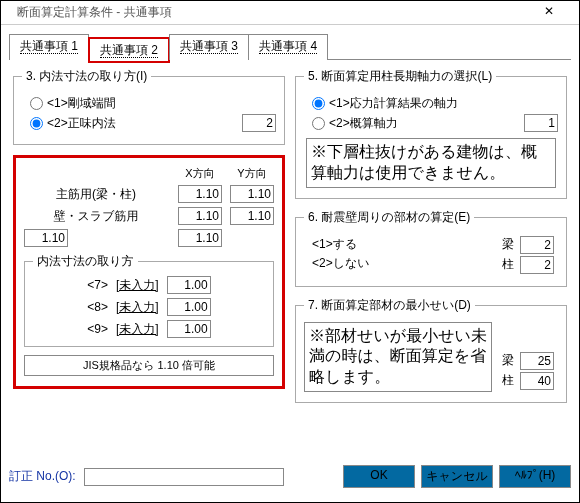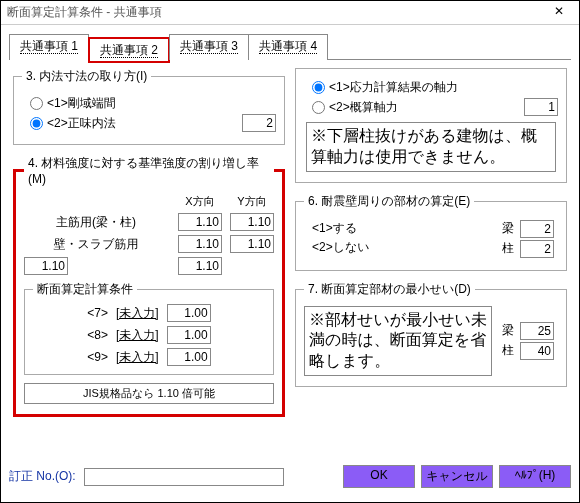--- a/index.html
+++ b/index.html
@@ -1,18 +1,18 @@
 <!DOCTYPE html>
 <html><head>
 <meta charset="utf-8">
 <style>
   * { box-sizing: border-box; margin: 0; padding: 0; }
   body { font-family: "MS UI Gothic", "Meiryo", sans-serif; font-size: 12px; background: #fff; }
   .window { width: 580px; height: 503px; border: 1px solid #000; background: #fff; position: relative; }
-  .titlebar { background: #fff; border-bottom: 1px solid #ccc; height: 24px; display: flex; align-items: center; padding: 0 6px; }
+  .titlebar { background: #fff; border-bottom: 1px solid #ccc; height: 24px; display: flex; align-items: center; padding: 0 16px; }
   .titlebar-text { color: #555; font-size: 12px; flex: 1; }
   .close-btn { width: 28px; height: 18px; text-align: center; cursor: pointer; }
   .content { padding: 6px 8px 0 8px; }
   .tabs { display: flex; border-bottom: 1px solid #888; margin-top: 2px; }
   .tab { padding: 3px 10px 2px 10px; border: 1px solid #888; border-bottom: none; margin-right: -1px; background: #fff; cursor: pointer; position: relative; top: 1px; }
   .tab.active { border: 2px solid #d40000; top: 4px; }
   .tab-underline { border-bottom: 1px dotted #000; font-size: 12px; }
   .panel { padding: 8px 4px; display: grid; grid-template-columns: 1fr 1fr; gap: 6px 10px; }
   .left-col, .right-col { display: flex; flex-direction: column; gap: 10px; }
   fieldset { border: 1px solid #aaa; padding: 8px 8px 10px 8px; font-size: 12px; position: relative; }
@@ -28,21 +28,21 @@
   .sub-fs { border: 1px solid #aaa; padding: 6px 8px 8px 8px; margin-top: 6px; }
   .sub-fs legend { padding: 0 4px; }
   .subgrid { display: grid; grid-template-columns: auto auto 44px; gap: 4px 8px; align-items: center; justify-content: center; }
   .jis-note { border: 1px solid #888; text-align: center; padding: 2px; margin-top: 8px; font-size: 11px; }
   .note-box { border: 1px solid #888; padding: 3px 4px; font-size: 16px; margin: 6px 2px 0 2px; line-height: 1.3; }
   .right-pair { display: flex; align-items: center; justify-content: flex-end; gap: 6px; margin: 2px 4px; }
   .highlight { border: 3px solid #d40000 !important; }
   .footer { position: absolute; bottom: 14px; left: 8px; right: 8px; display: flex; align-items: center; gap: 8px; }
   .footer-label { color: #1434a4; }
   .footer-input { border: 1px solid #888; width: 200px; height: 18px; padding: 1px 3px; }
-  .btn { border: 1px solid #888; background: #8b5cf6; padding: 2px 0; width: 72px; text-align: center; cursor: pointer; }
+  .btn { border: 1px solid #888; background: #0369a1; padding: 2px 0; width: 72px; text-align: center; cursor: pointer; }
   .footer-right { margin-left: auto; display: flex; gap: 6px; }
   input[type="radio"] { margin: 0; }
   .under { text-decoration: underline; }
 </style>
 </head>
 <body>
 
 <div class="window">
   <div class="titlebar">
     <span class="titlebar-text">断面算定計算条件 - 共通事項</span>
@@ -66,59 +66,59 @@
             <label>&lt;1&gt;剛域端間</label>
           </div>
           <div class="radio-row flexrow">
             <input type="radio" name="s3" checked="" style="">
             <label>&lt;2&gt;正味内法</label>
             <input class="val-input" value="2" style="">
           </div>
         </fieldset>
 
         <fieldset class="highlight">
-          <legend>4. 材料強度に対する基準強度の割り増し率(M)</legend>
           <div class="grid3">
             <span></span>
             <span class="hdr">X方向</span>
             <span class="hdr">Y方向</span>
 
             <span class="lbl">主筋用(梁・柱)</span>
             <input class="numcell" value="1.10" style="">
             <input class="numcell" value="1.10" style="">
 
             <span class="lbl">壁・スラブ筋用</span>
             <input class="numcell" value="1.10" style="">
             <input class="numcell" value="1.10" style="">
 
             <input class="numcell" value="1.10" style="">
             <input class="numcell" value="1.10" style="">
           </div>
 
           <fieldset class="sub-fs">
-            <legend>断面算定計算条件</legend>
+            <legend>内法寸法の取り方</legend>
             <div class="subgrid">
               <span>&lt;7&gt;</span>
               <span class="under">[未入力]</span>
               <input class="numcell" value="1.00" style="">
               <span>&lt;8&gt;</span>
               <span class="under">[未入力]</span>
               <input class="numcell" value="1.00" style="">
               <span>&lt;9&gt;</span>
               <span class="under">[未入力]</span>
               <input class="numcell" value="1.00" style="">
             </div>
           </fieldset>
           <div class="jis-note">JIS規格品なら 1.10 倍可能</div>
         </fieldset>
       </div>
 
       <div class="right-col">
 
         <fieldset>
+          <legend>5. 断面算定用柱長期軸力の選択(L)</legend>
           <div class="radio-row">
             <input type="radio" name="s5" checked="" style="">
             <label>&lt;1&gt;応力計算結果の軸力</label>
           </div>
           <div class="radio-row flexrow">
             <input type="radio" name="s5" style="">
             <label>&lt;2&gt;概算軸力</label>
             <input class="val-input" value="1" style="">
           </div>
           <div class="note-box">※下層柱抜けがある建物は、概算軸力は使用できません。</div>
@@ -143,21 +143,21 @@
               <div class="right-pair">
                 <span>柱</span>
                 <input class="val-input" value="2" style="">
               </div>
             </div>
           </div>
         </fieldset>
 
         <fieldset>
           <legend>7. 断面算定部材の最小せい(D)</legend>
-          <div style="display:flex; align-items:center; gap:6px;">
+          <div style="display:flex; align-items:flex-end; gap:6px;">
             <div class="note-box" style="flex:1; margin:0;">※部材せいが最小せい未満の時は、断面算定を省略します。</div>
             <div>
               <div class="right-pair">
                 <span>梁</span>
                 <input class="val-input" value="25" style="">
               </div>
               <div class="right-pair">
                 <span>柱</span>
                 <input class="val-input" value="40" style="">
               </div>

